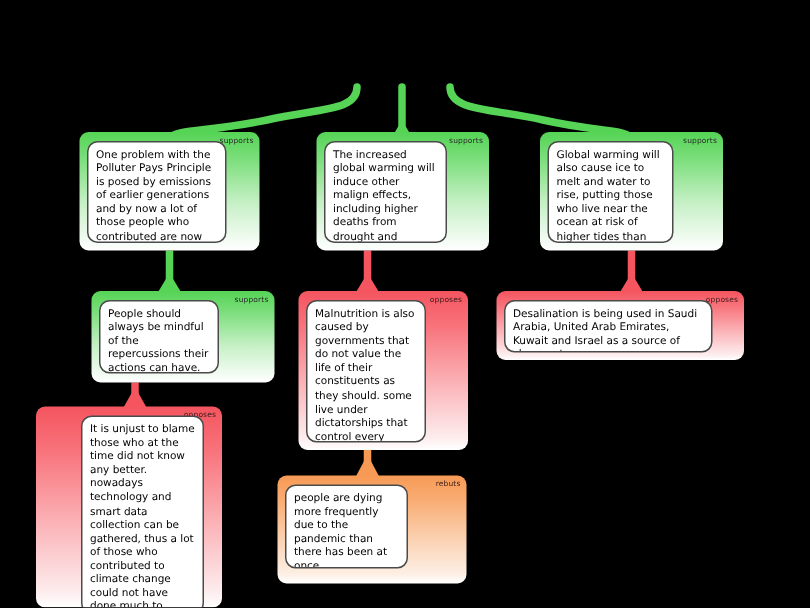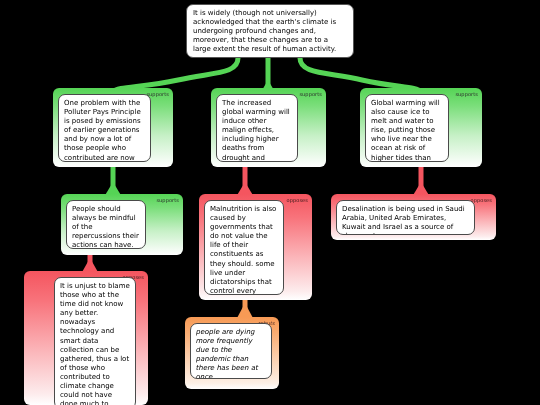--- a/index.html
+++ b/index.html
@@ -107,22 +107,20 @@
     <path d="M 421 167 L 421 197" fill="none" stroke="#f4555f" stroke-width="5" stroke-linecap="butt"></path>
     <polygon points="412,197 430,197 421,182" fill="#f4555f"></polygon>
 
     <path d="M 90 255 L 90 274" fill="none" stroke="#f4555f" stroke-width="5" stroke-linecap="butt"></path>
     <polygon points="81,274 99,274 90,258" fill="#f4555f"></polygon>
 
     <path d="M 245 300 L 245 320" fill="none" stroke="#f79a55" stroke-width="5" stroke-linecap="butt"></path>
     <polygon points="236,320 254,320 245,303" fill="#f79a55"></polygon>
   </svg>
 
-  <div class="root-card">It is widely (though not universally) acknowledged that the earth's climate is undergoing
-profound changes and, moreover, that these changes are to a large extent the result of human activity.</div>
 
   <div class="node green" style="left:53px; top:88px; width:120px; height:79px;">
     <span class="rel-label">supports</span>
     <div class="card" style="left:5px; top:6px; width:93px; height:68px;">One problem with the Polluter Pays Principle is posed by emissions of earlier generations and by now a lot of those people who contributed are now dead.</div>
   </div>
 
   <div class="node green" style="left:211px; top:88px; width:115px; height:79px;">
     <span class="rel-label">supports</span>
     <div class="card" style="left:5px; top:6px; width:82px; height:68px;">The increased global warming will induce other malign effects, including higher deaths from drought and malnutrition.</div>
   </div>
@@ -146,18 +144,18 @@
   <div class="node red" style="left:331px; top:194px; width:165px; height:46px;">
     <span class="rel-label">opposes</span>
     <div class="card" style="left:5px; top:6px; width:139px; height:35px;">Desalination is being used in Saudi Arabia, United Arab Emirates, Kuwait and Israel as a source of clean water.</div>
   </div>
 
   <div class="node red" style="left:24px; top:271px; width:124px; height:134px;">
     <span class="rel-label">opposes</span>
     <div class="card" style="left:30px; top:6px; width:82px; height:132px;">It is unjust to blame those who at the time did not know any better. nowadays technology and smart data collection can be gathered, thus a lot of those who contributed to climate change could not have done much to change this.</div>
   </div>
 
-  <div class="node orange" style="left:185px; top:317px; width:94px; height:72px;font-style:italic;">
+  <div class="node orange" style="left:185px; top:317px; width:126px; height:72px;">
     <span class="rel-label">rebuts</span>
     <div class="card" style="left:5px; top:6px; width:82px; height:56px;">people are dying more frequently due to the pandemic than there has been at once.</div>
   </div>
 
 </div>
 
 </body></html>

